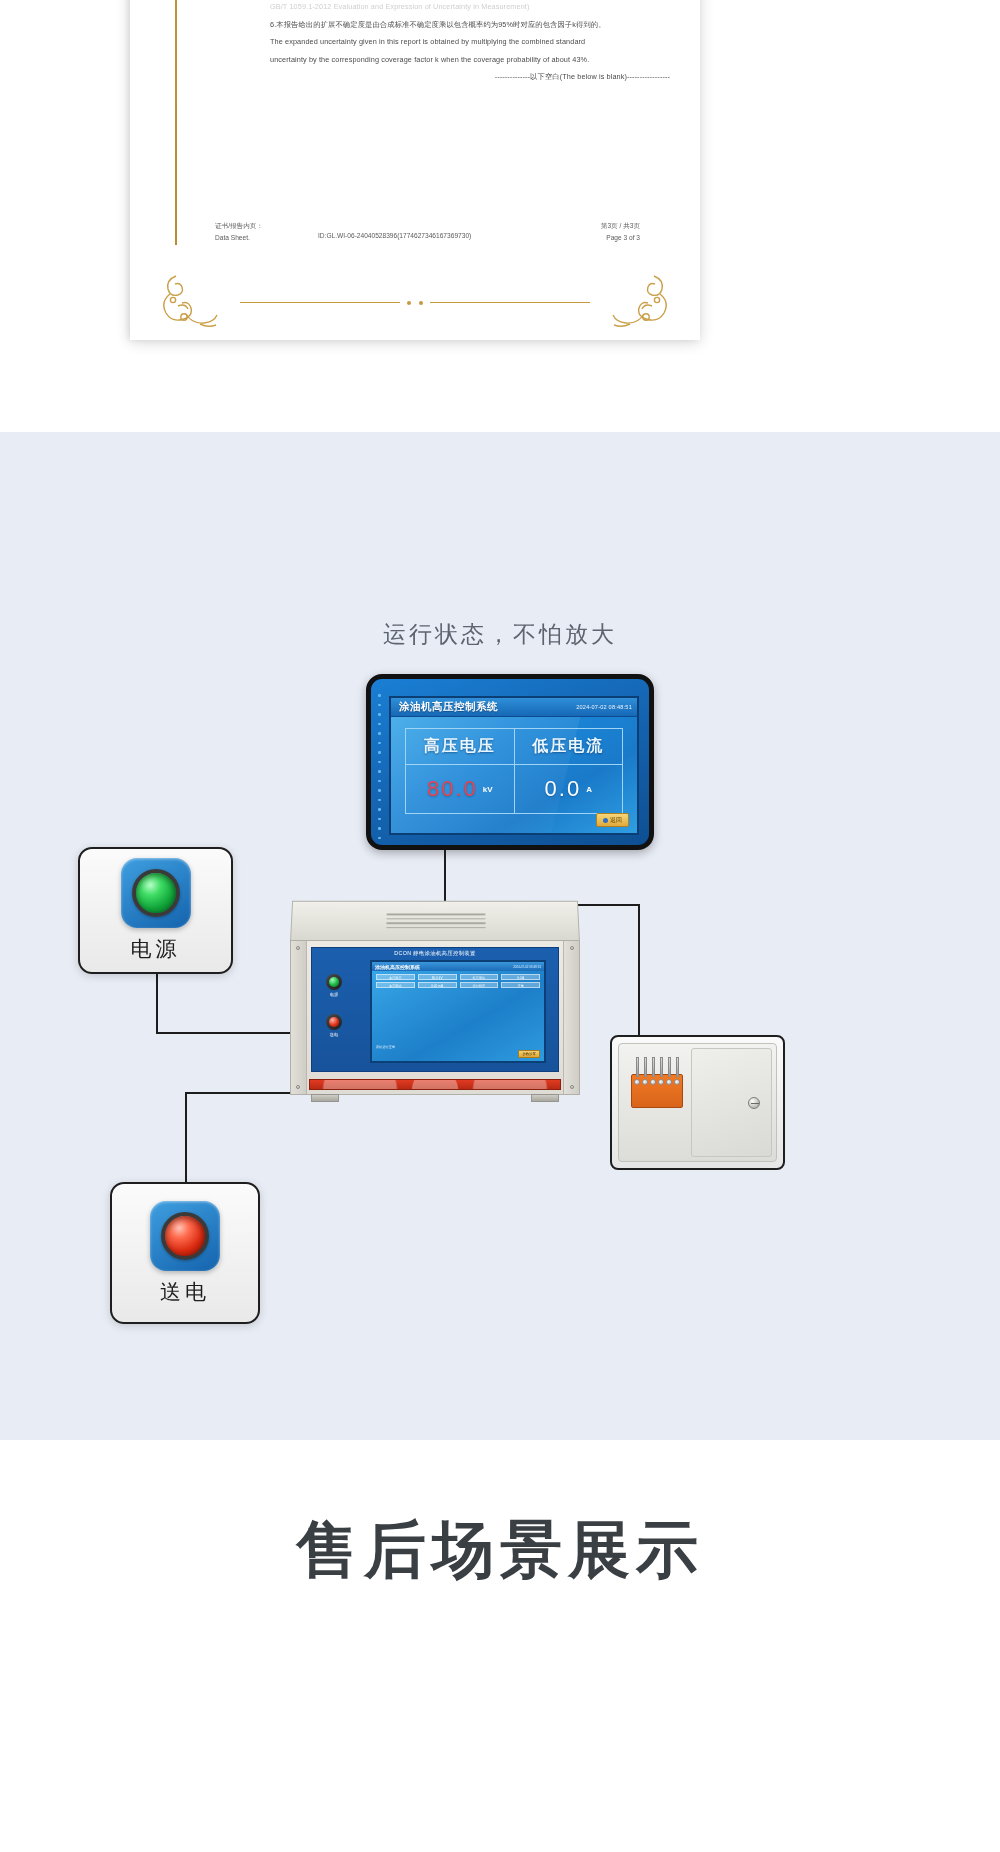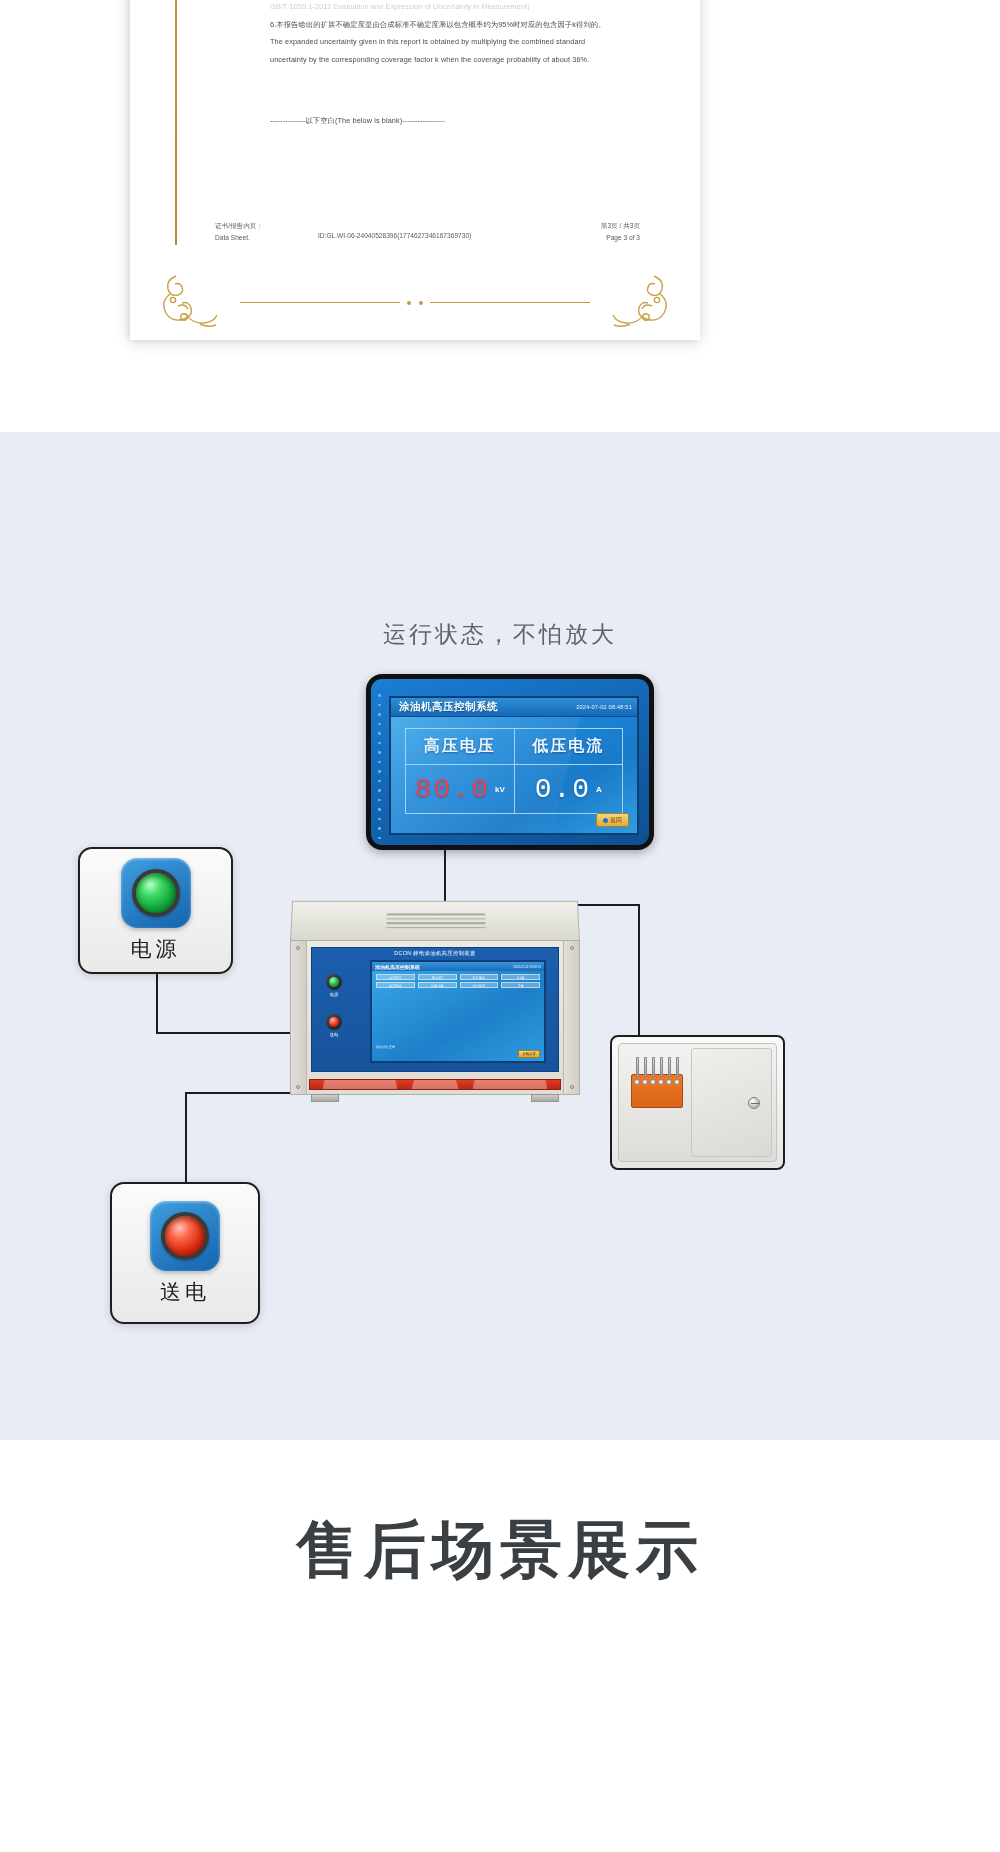--- a/index.html
+++ b/index.html
@@ -22,21 +22,21 @@
   .cert-left-rule {
     position:absolute; left:45px; top:0px; width:2px; height:505px;
     background:linear-gradient(180deg,#c79a3e,#b98c34);
   }
   .cert-body { position:absolute; left:140px; top:258px; width:400px; }
   .cert-line {
     font-size:7.3px; color:#4c4c4c; line-height:17.5px; white-space:nowrap;
     letter-spacing:0.1px;
   }
   .cert-line.faded { color:#cfcfcf; }
-  .cert-line.center { text-align:left; color:#4a4a4a;margin-top:44px; }
+  .cert-line.center { text-align:right; color:#4a4a4a; }
 
   .cert-footer { position:absolute; left:0; top:480px; width:570px; height:80px; }
   .cf-col1 { position:absolute; left:85px; top:0; }
   .cf-col2 { position:absolute; left:188px; top:10px; }
   .cf-col3 { position:absolute; right:60px; top:0; text-align:right; }
   .cf-txt { font-size:6.6px; color:#5a5a5a; line-height:11.5px; white-space:nowrap; }
 
   
   .orn { position:absolute; width:80px; height:66px; opacity:.95; }
   .orn-l { left:26px; top:48px; }
@@ -108,22 +108,22 @@
   .hmi-cell .lab {
     height:36px; display:flex; align-items:center; justify-content:center;
     font-size:16px; font-weight:bold; color:#eaf6ff; letter-spacing:2px;
     border-bottom:1px solid #9fd4f5;
     font-family:"DejaVu Sans","Liberation Sans",sans-serif;
     text-shadow:0 1px 2px rgba(0,40,90,.5);
   }
   .hmi-cell .valrow {
     height:48px; display:flex; align-items:center; justify-content:center; gap:5px;
   }
-  .hmi-cell .val { font-size:28px; letter-spacing:2px;
-    font-family:Liberation Mono, monospace; }
+  .hmi-cell .val { font-size:22px; letter-spacing:2px;
+    font-family:Liberation Sans, sans-serif; }
   .hmi-cell .val.red { color:#e8434e; text-shadow:0 1px 2px rgba(0,0,0,.25); }
   .hmi-cell .val.white { color:#ffffff; text-shadow:0 1px 2px rgba(0,40,90,.35); }
   .hmi-cell .unit { font-size:8px; font-weight:bold; color:#ffffff; }
 
   .hmi-btn {
     position:absolute; right:8px; bottom:6px;
     background:linear-gradient(180deg,#f6d77a,#e0a93a);
     border:1px solid #b07f20; border-radius:2px;
     padding:1.5px 6px; font-size:6px; color:#5a3c05; white-space:nowrap;
     display:flex; align-items:center; gap:2px;
@@ -279,21 +279,21 @@
 <body>
 
 <div class="cert-section">
   <div class="cert-page">
     <div class="cert-left-rule"></div>
 
     <div class="cert-body">
       <div class="cert-line faded">GB/T 1059.1-2012 Evaluation and Expression of Uncertainty in Measurement)</div>
       <div class="cert-line">6.本报告给出的扩展不确定度是由合成标准不确定度乘以包含概率约为95%时对应的包含因子k得到的。</div>
       <div class="cert-line">The expanded uncertainty given in this report is obtained by multiplying the combined standard</div>
-      <div class="cert-line">uncertainty by the corresponding coverage factor k when the coverage probability of about 36%.</div>
+      <div class="cert-line">uncertainty by the corresponding coverage factor k when the coverage probability of about 43%.</div>
       <div class="cert-line center">--------------以下空白(The below is blank)-----------------</div>
     </div>
 
     <div class="cert-footer">
       <div class="cf-col1">
         <div class="cf-txt">证书/报告内页：</div>
         <div class="cf-txt">Data Sheet.</div>
       </div>
       <div class="cf-col2">
         <div class="cf-txt">ID:GL.WI-06-24040528396(1774627346167369730)</div>

